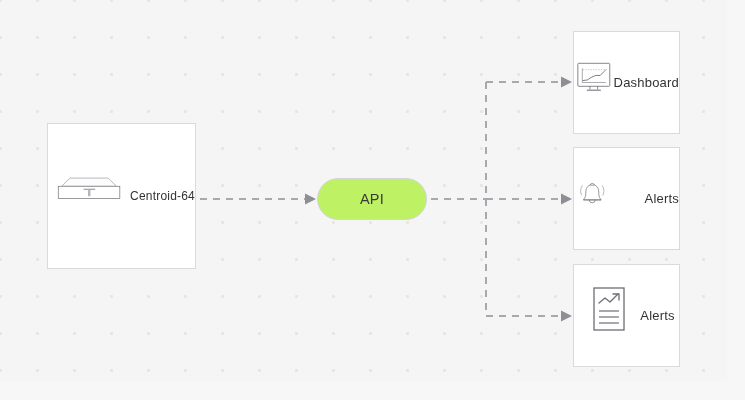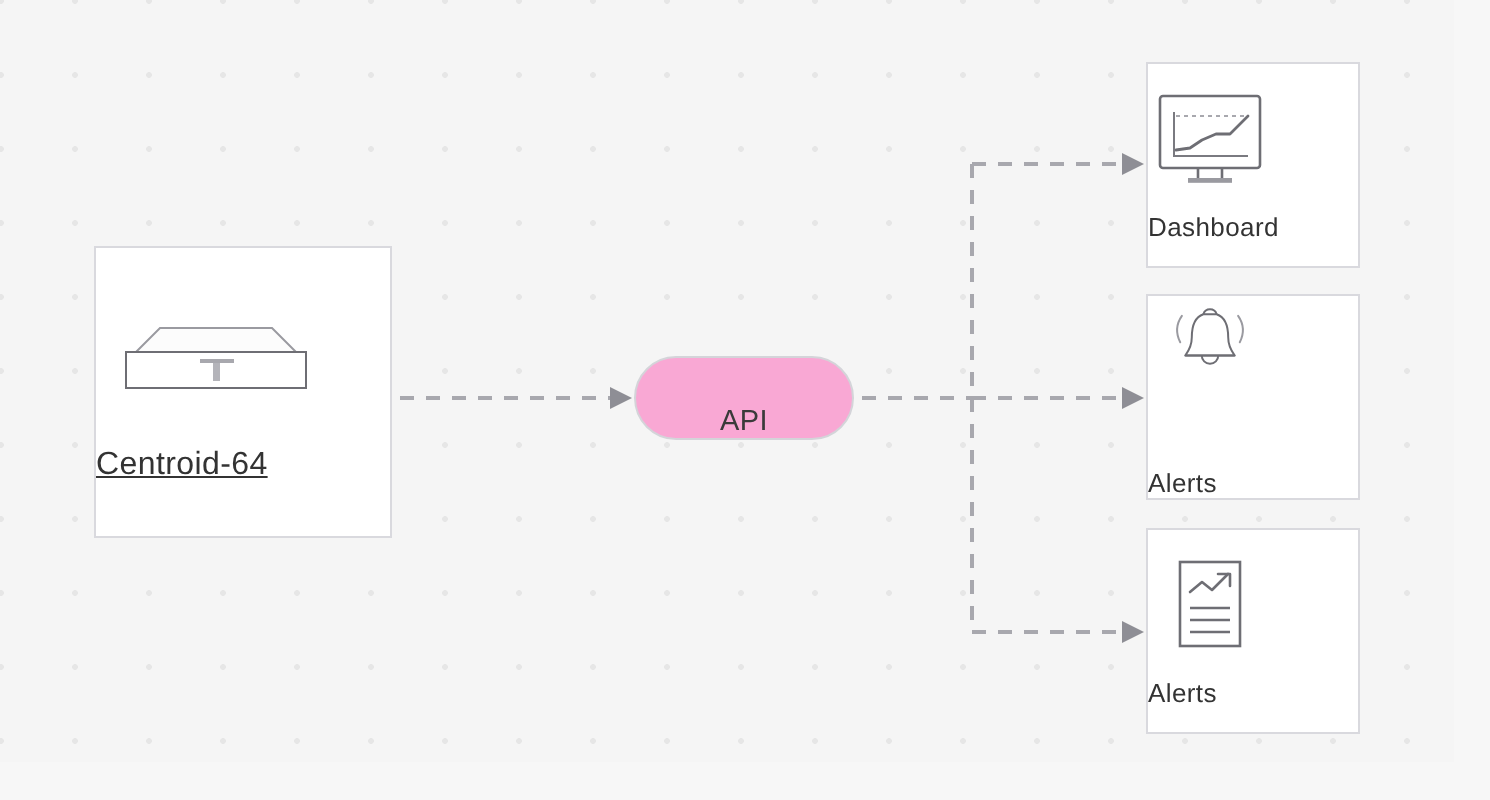--- a/index.html
+++ b/index.html
@@ -32,22 +32,21 @@
     background-position: 19px 19px;
   }
 
   
   .node-card {
     position: absolute;
     background: #ffffff;
     border: 1px solid #d9d9de;
     box-sizing: border-box;
     display: flex;
-    flex-direction: column;
-    align-items: flex-start;
+    align-items: center;
     justify-content: center;
   }
 
   .node-label {
     color: #333333;
     font-size: 13px;
     letter-spacing: .2px;
     text-align: center;
     white-space: nowrap;
   }
@@ -59,37 +58,36 @@
     width: 149px;
     height: 146px;
   }
   #device-art {
     width: 120px;
     height: 48px;
     margin-top: 6px;
     margin-bottom: 20px;
   }
   #device-node .node-label {
-    font-size: 16px;
-    text-decoration: underline;
+    font-size: 12px;
   }
 
   
   #api-node {
     position: absolute;
     left: 317px;
     top: 178px;
     width: 110px;
     height: 42px;
-    background: #f9a8d4;
+    background: #bef264;
     border: 1px solid #d4d4d9;
     border-radius: 21px;
     box-sizing: border-box;
     display: flex;
-    align-items: flex-end;
+    align-items: center;
     justify-content: center;
   }
   #api-node .node-label {
     font-size: 14.5px;
     color: #3a3a3a;
   }
 
   
   .dest-card {
     left: 573px;

